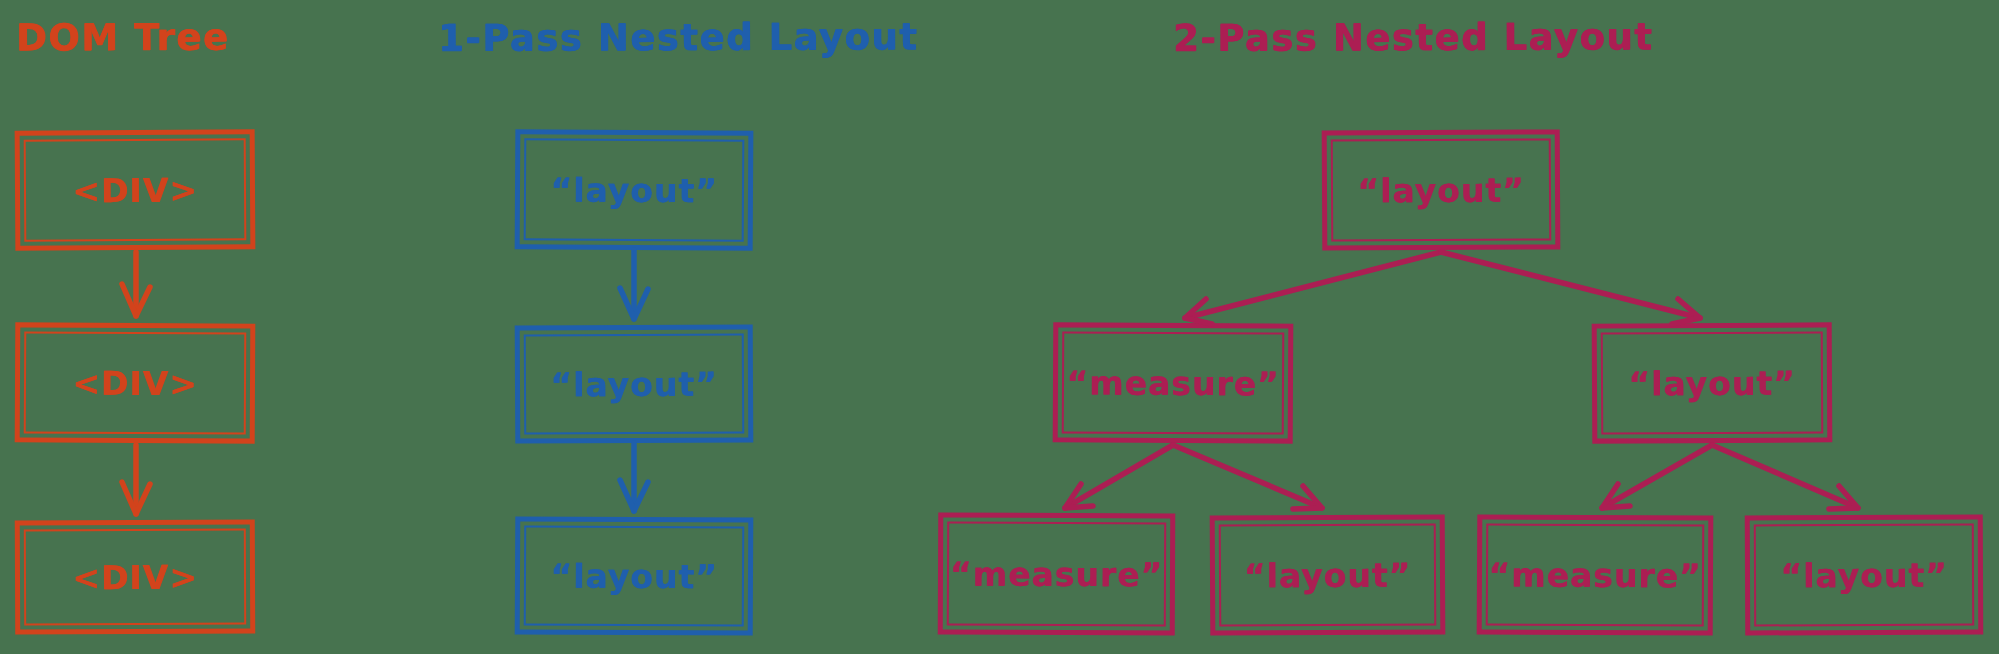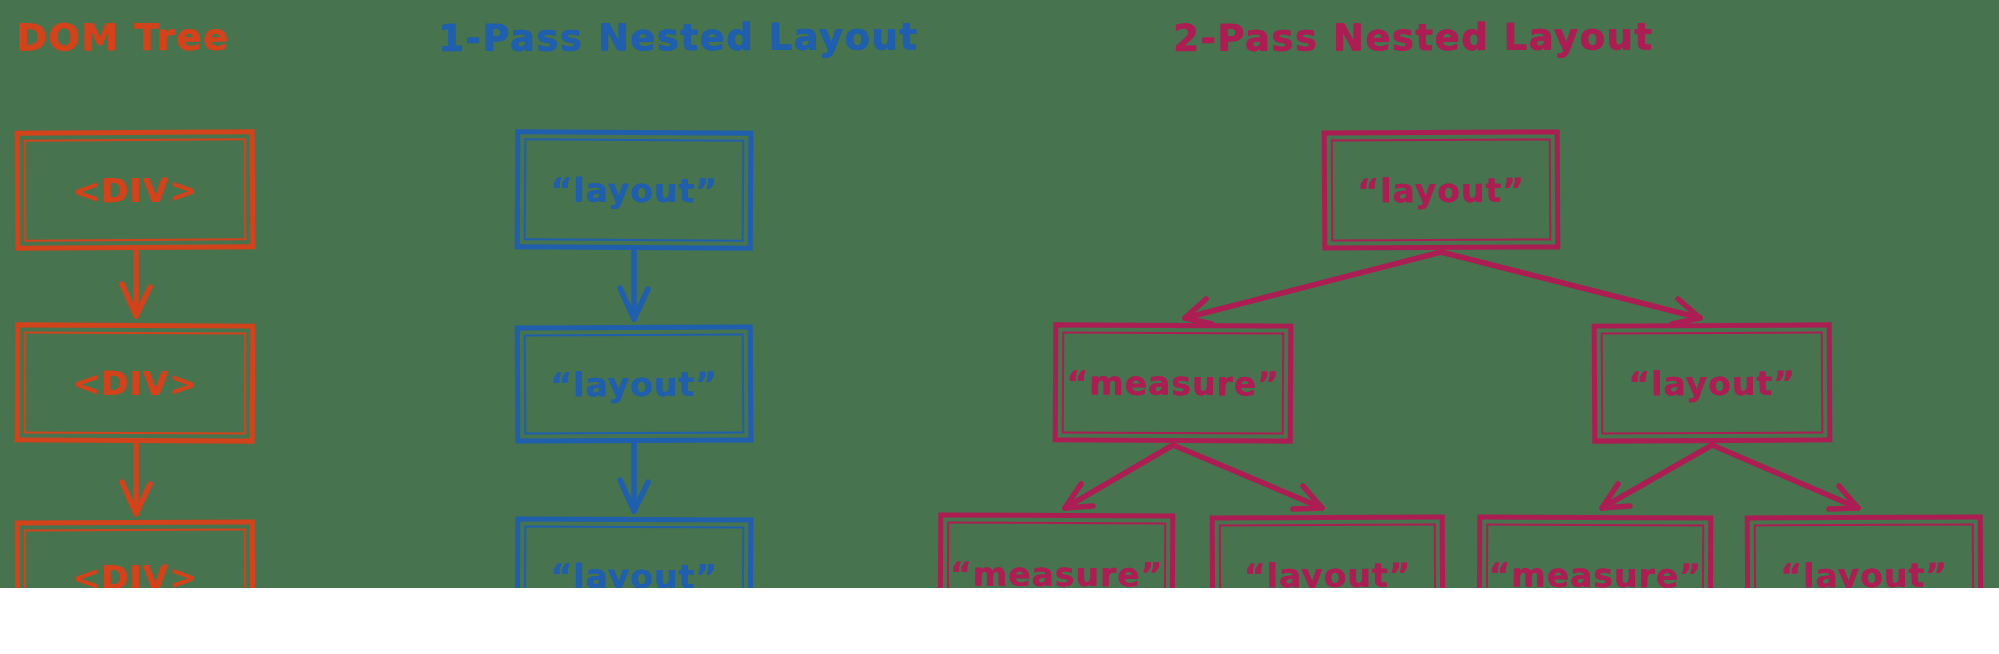--- a/index.html
+++ b/index.html
@@ -1,21 +1,21 @@
 <!DOCTYPE html>
 <html><head>
 <meta charset="utf-8">
 <style>
   html, body { margin: 0; padding: 0; }
   body { font-family: "DejaVu Sans", "Liberation Sans", sans-serif; }
 
   #canvas {
     position: relative;
     width: 1999px;
-    height: 588px;
+    height: 654px;
     overflow: hidden;
   }
 
   .section-title {
     position: absolute;
     font-size: 37px;
     font-weight: bold;
     letter-spacing: 1.5px;
     white-space: nowrap;
     text-shadow: 0.6px 0 currentColor, 0 0.4px currentColor;

